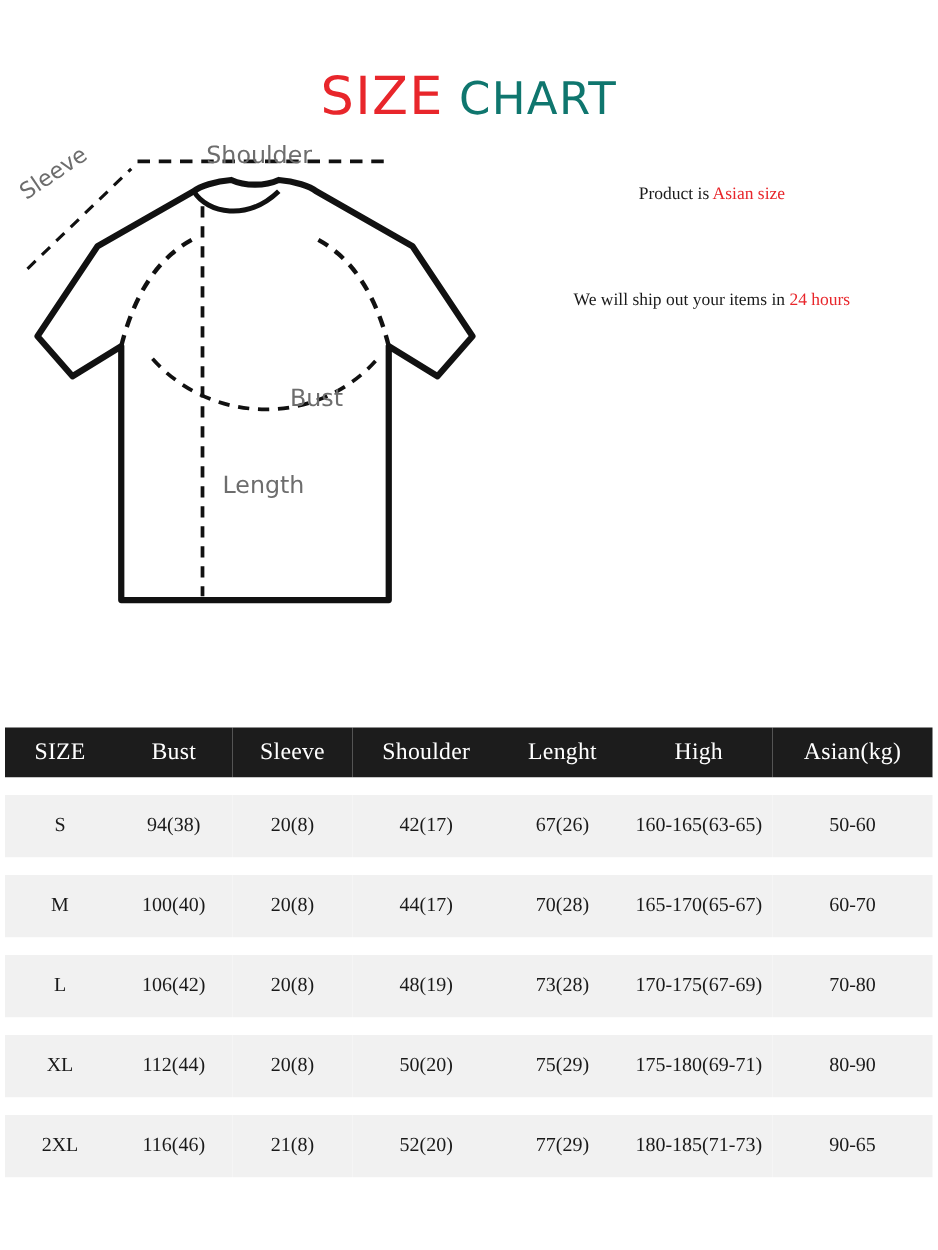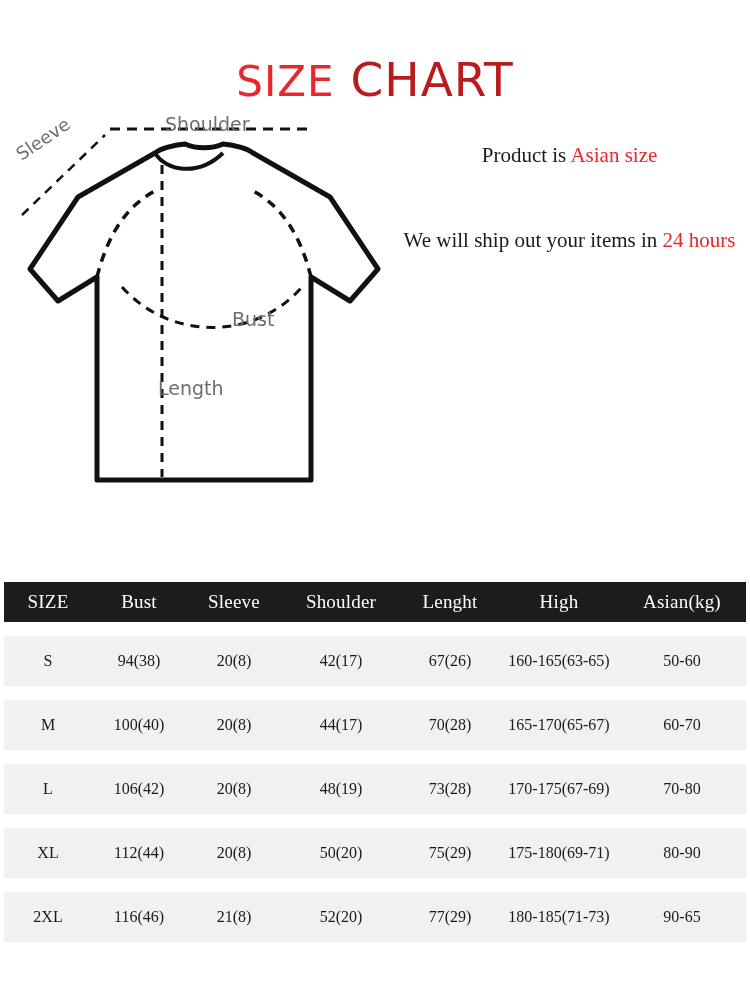--- a/index.html
+++ b/index.html
@@ -26,23 +26,23 @@
   }
   .title-size {
     font-family: "DejaVu Sans", sans-serif;
     font-size: 42px;
     letter-spacing: 1px;
     color: #e8262b;
     font-weight: 400;
   }
   .title-chart {
     font-family: "DejaVu Sans", sans-serif;
-    font-size: 47px;
+    font-size: 36px;
     letter-spacing: 1px;
-    color: #b91c1c;
+    color: #0f766e;
     font-weight: 400;
   }
 
   
   .shirt-area {
     position: absolute;
     left: 0px;
     top: 105px;
     width: 400px;
     height: 400px;
@@ -54,31 +54,31 @@
   .lbl {
     position: absolute;
     font-family: "DejaVu Sans", sans-serif;
     color: #6d6d6d;
     font-size: 19px;
     white-space: nowrap;
   }
   .lbl-shoulder { left: 165px; top: 8px; }
   .lbl-sleeve   { left: 12px;  top: 42px; transform: rotate(-34deg); transform-origin: left top; font-size: 18px;}
   .lbl-bust     { left: 232px; top: 203px; }
-  .lbl-length   { left: 158px; top: 272px; }
+  .lbl-length   { left: 178px; top: 272px; }
 
   
   .notes {
     position: absolute;
     left: 392px;
     top: 140px;
     width: 355px;
     text-align: center;
     font-family: "Liberation Serif", serif;
-    font-size: 21px;
+    font-size: 14px;
     color: #1a1a1a;
     line-height: 31px;
   }
   .notes .red { color: #e8262b; }
   .notes .block2 { margin-top: 54px; }
 
   
   .table-wrap {
     position: absolute;
     left: 4px;

